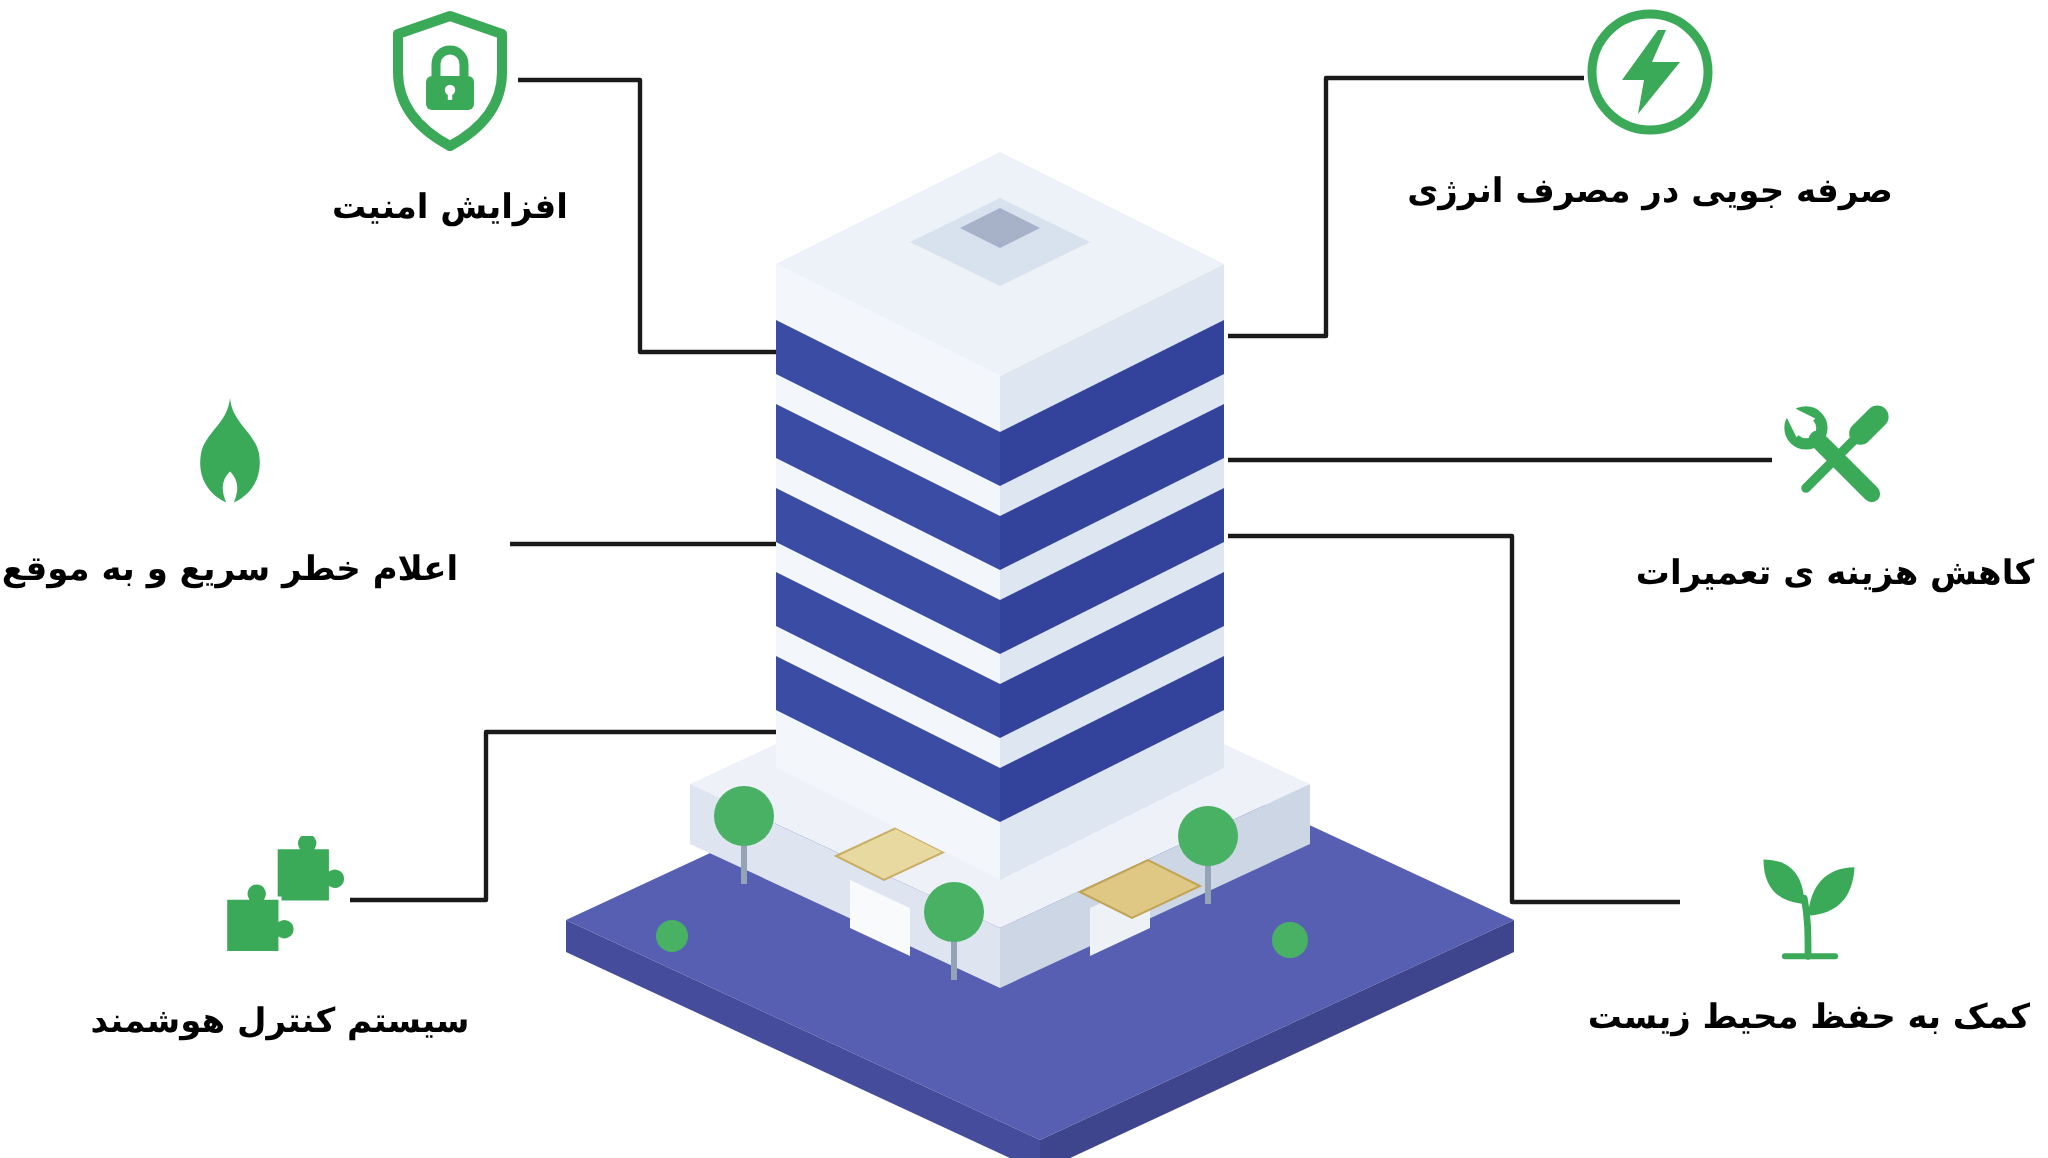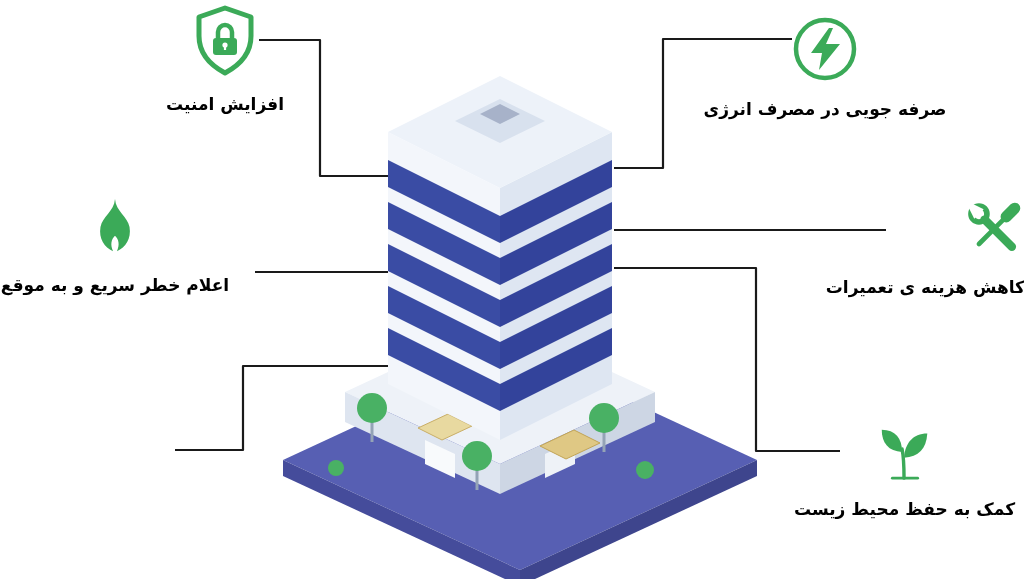--- a/index.html
+++ b/index.html
@@ -19,23 +19,23 @@
   .flabel{
     margin-top:13px;
     font-size:17px;
     font-weight:700;
     color:#000000;
     direction:rtl;
     white-space:nowrap;
   }
   
   .f-security{left:110px;top:5px;width:230px;}
-  .f-energy{left:690px;top:16px;width:270px;}
+  .f-energy{left:690px;top:3px;width:270px;}
   .f-alarm{left:-5px;top:196px;width:240px;}
-  .f-repairs{left:810px;top:198px;width:215px;text-align:right;}
+  .f-repairs{left:810px;top:198px;width:215px;}
   .f-control{left:25px;top:418px;width:230px;}
   .f-environment{left:760px;top:420px;width:225px;margin-left:32px;}
 </style>
 </head>
 <body>
 
 <div class="stage">
 
   <svg class="scene-svg" width="1024" height="579" viewBox="0 0 1024 579">
 
@@ -140,20 +140,31 @@
         <circle cx="17" cy="17" r="8.5" fill="none" stroke="#3BAA58" stroke-width="6"></circle>
         <polygon points="2,2 22,12 12,22" fill="#ffffff"></polygon>
         <line x1="23" y1="23" x2="52" y2="52" stroke="#3BAA58" stroke-width="9" stroke-linecap="round"></line>
         <line x1="44" y1="22" x2="17" y2="49" stroke="#3BAA58" stroke-width="5" stroke-linecap="round"></line>
         <line x1="55" y1="11" x2="46" y2="20" stroke="#3BAA58" stroke-width="12" stroke-linecap="round"></line>
       </svg>
     </span>
     <div class="flabel">کاهش هزینه ی تعمیرات</div>
   </div>
 
+  <div class="feature f-control">
+    <span class="ficon">
+      <svg width="66" height="66" viewBox="0 0 68 68">
+        <g fill="#3BAA58" stroke="#ffffff" stroke-width="1.6">
+          <path transform="translate(32,6)" d="M0 0 L11 0 A5.5 5.5 0 1 1 21 0 L28 0 L28 11 A5.5 5.5 0 1 1 28 21 L28 28 L0 28 Z"></path>
+          <path transform="translate(6,32)" d="M0 0 L11 0 A5.5 5.5 0 1 1 21 0 L28 0 L28 11 A5.5 5.5 0 1 1 28 21 L28 28 L0 28 Z"></path>
+        </g>
+      </svg>
+    </span>
+    <div class="flabel">سیستم کنترل هوشمند</div>
+  </div>
 
   <div class="feature f-environment">
     <span class="ficon">
       <svg width="62" height="62" viewBox="0 0 64 64">
         <path d="M8 10 C22 10 29 19 29 33 C15 32 8 24 8 10 Z" fill="#3BAA58"></path>
         <path d="M55 14 C40 14 32 24 31 39 C46 38 54 30 55 14 Z" fill="#3BAA58"></path>
         <path d="M29 30 C31 40 31 48 31 60" fill="none" stroke="#3BAA58" stroke-width="3.5" stroke-linecap="round"></path>
         <path d="M19 60 H45" fill="none" stroke="#3BAA58" stroke-width="3" stroke-linecap="round"></path>
       </svg>
     </span>

